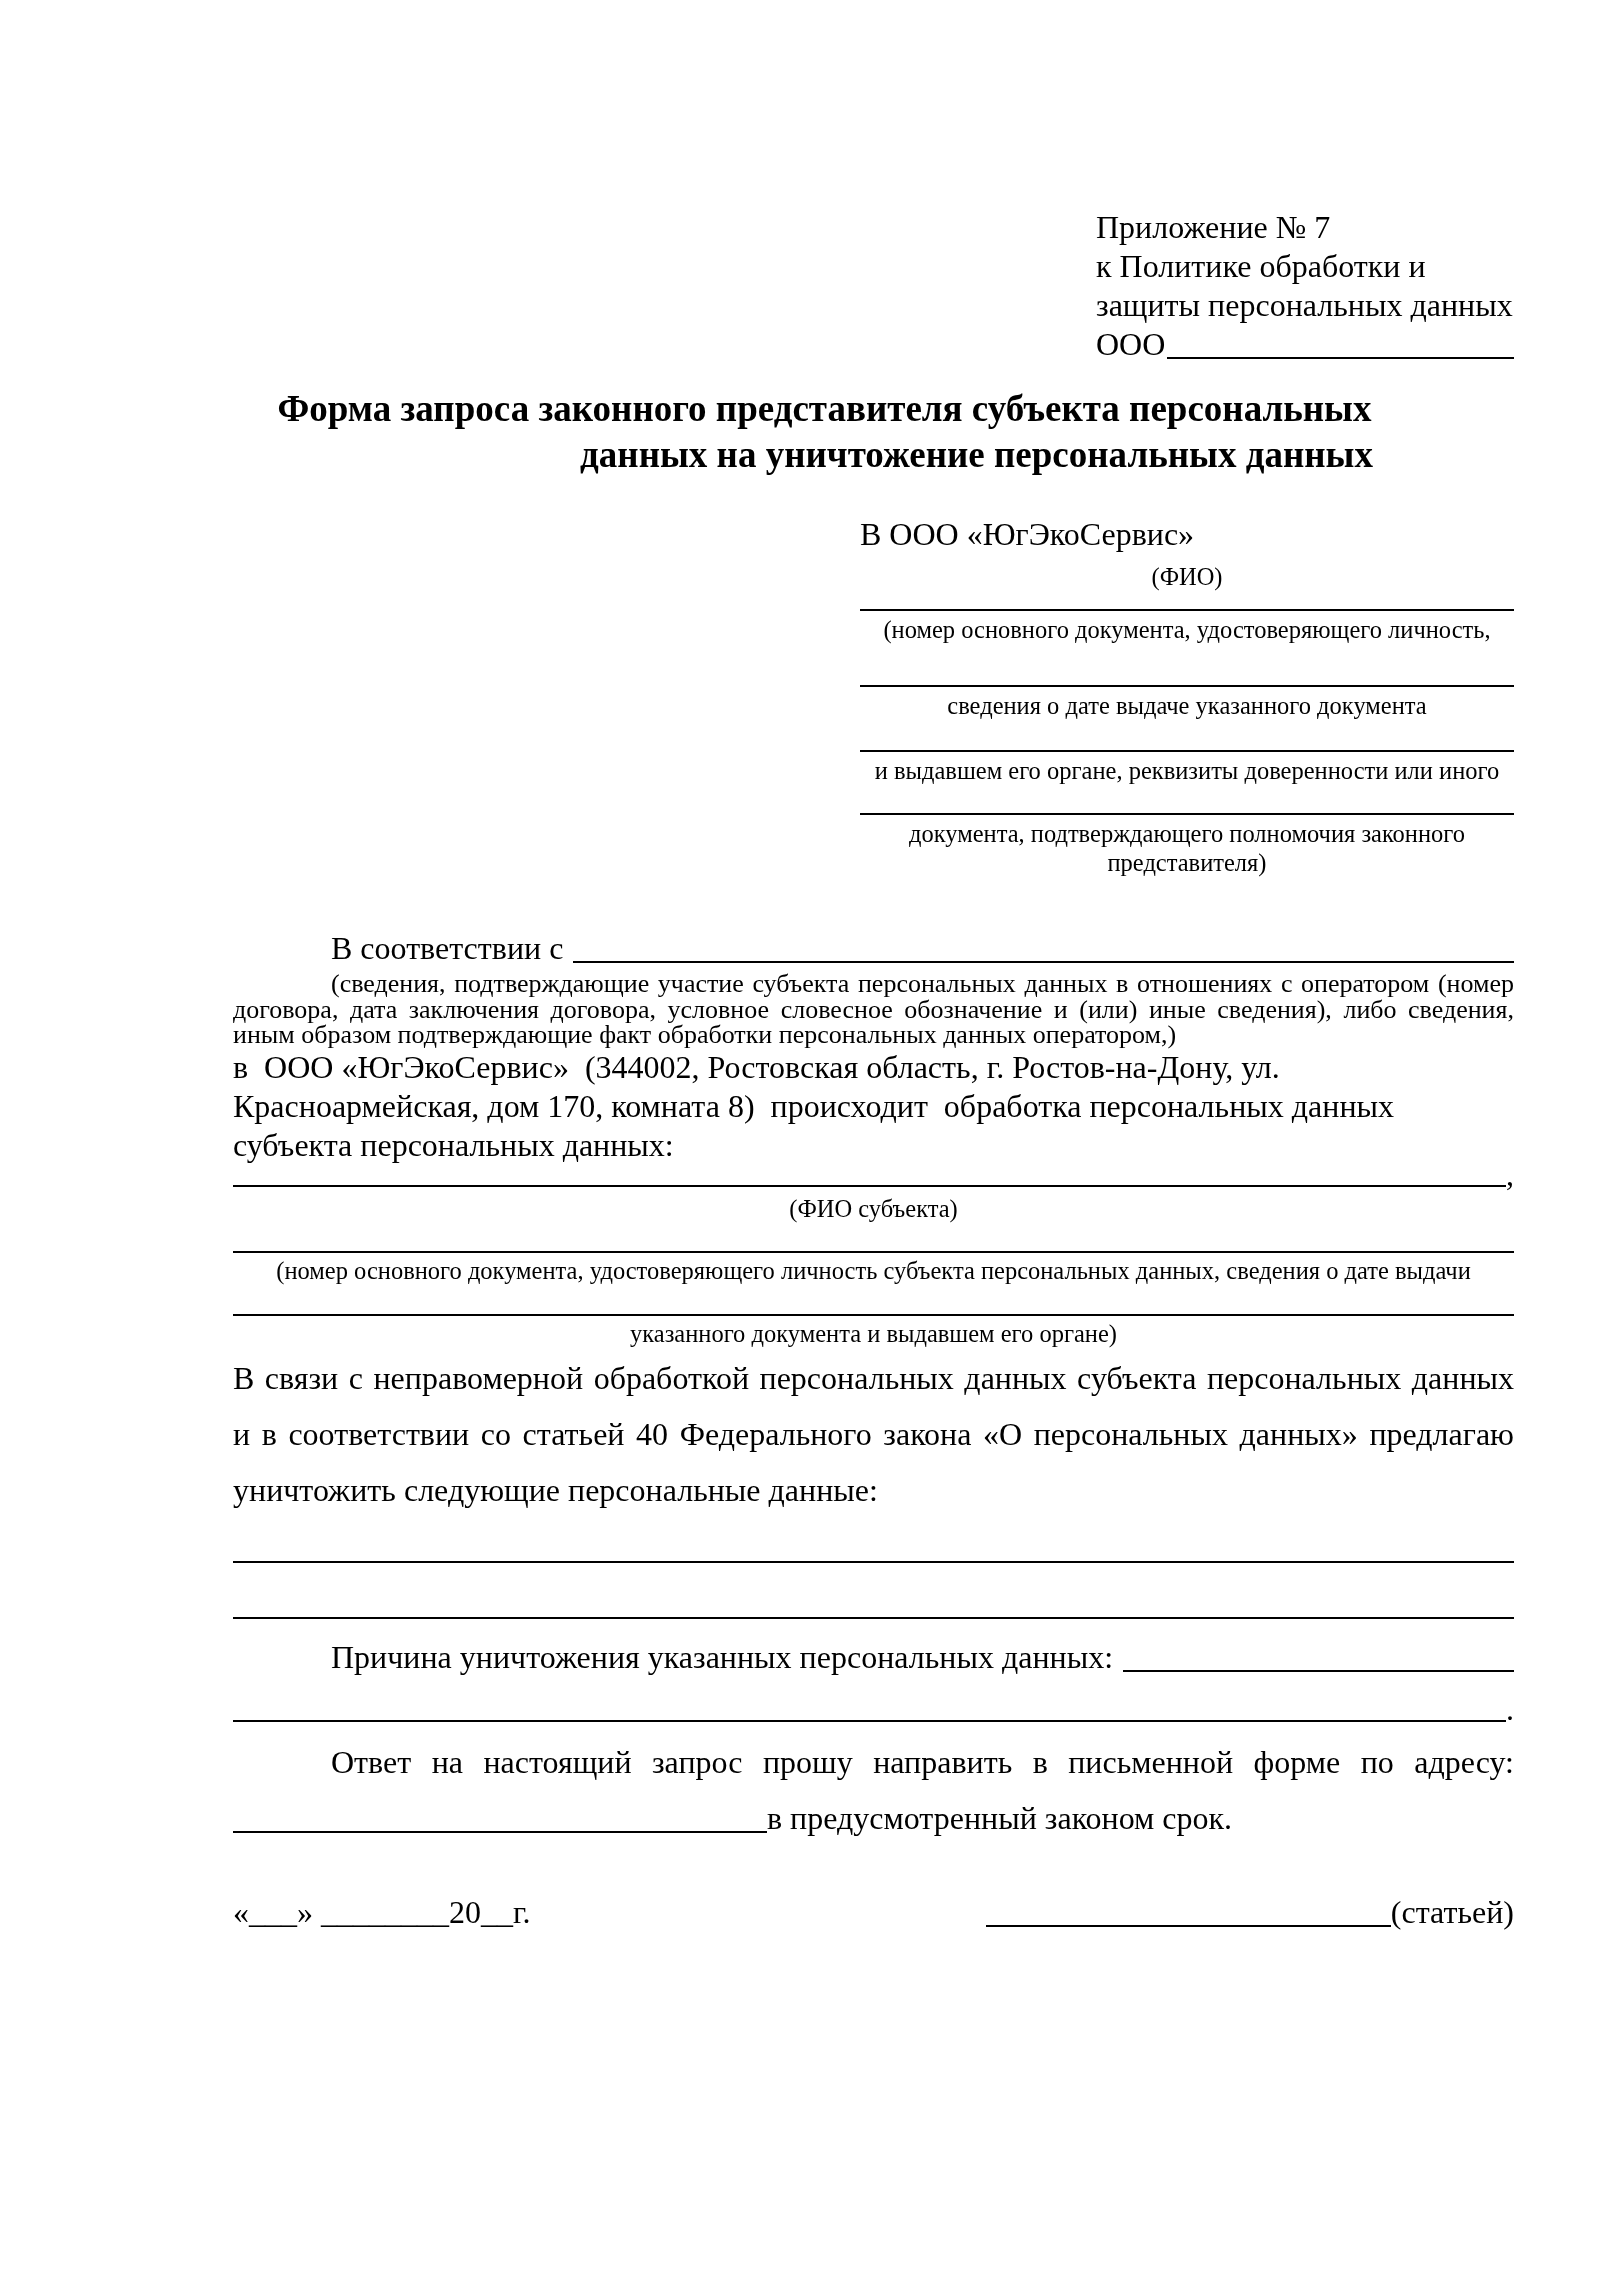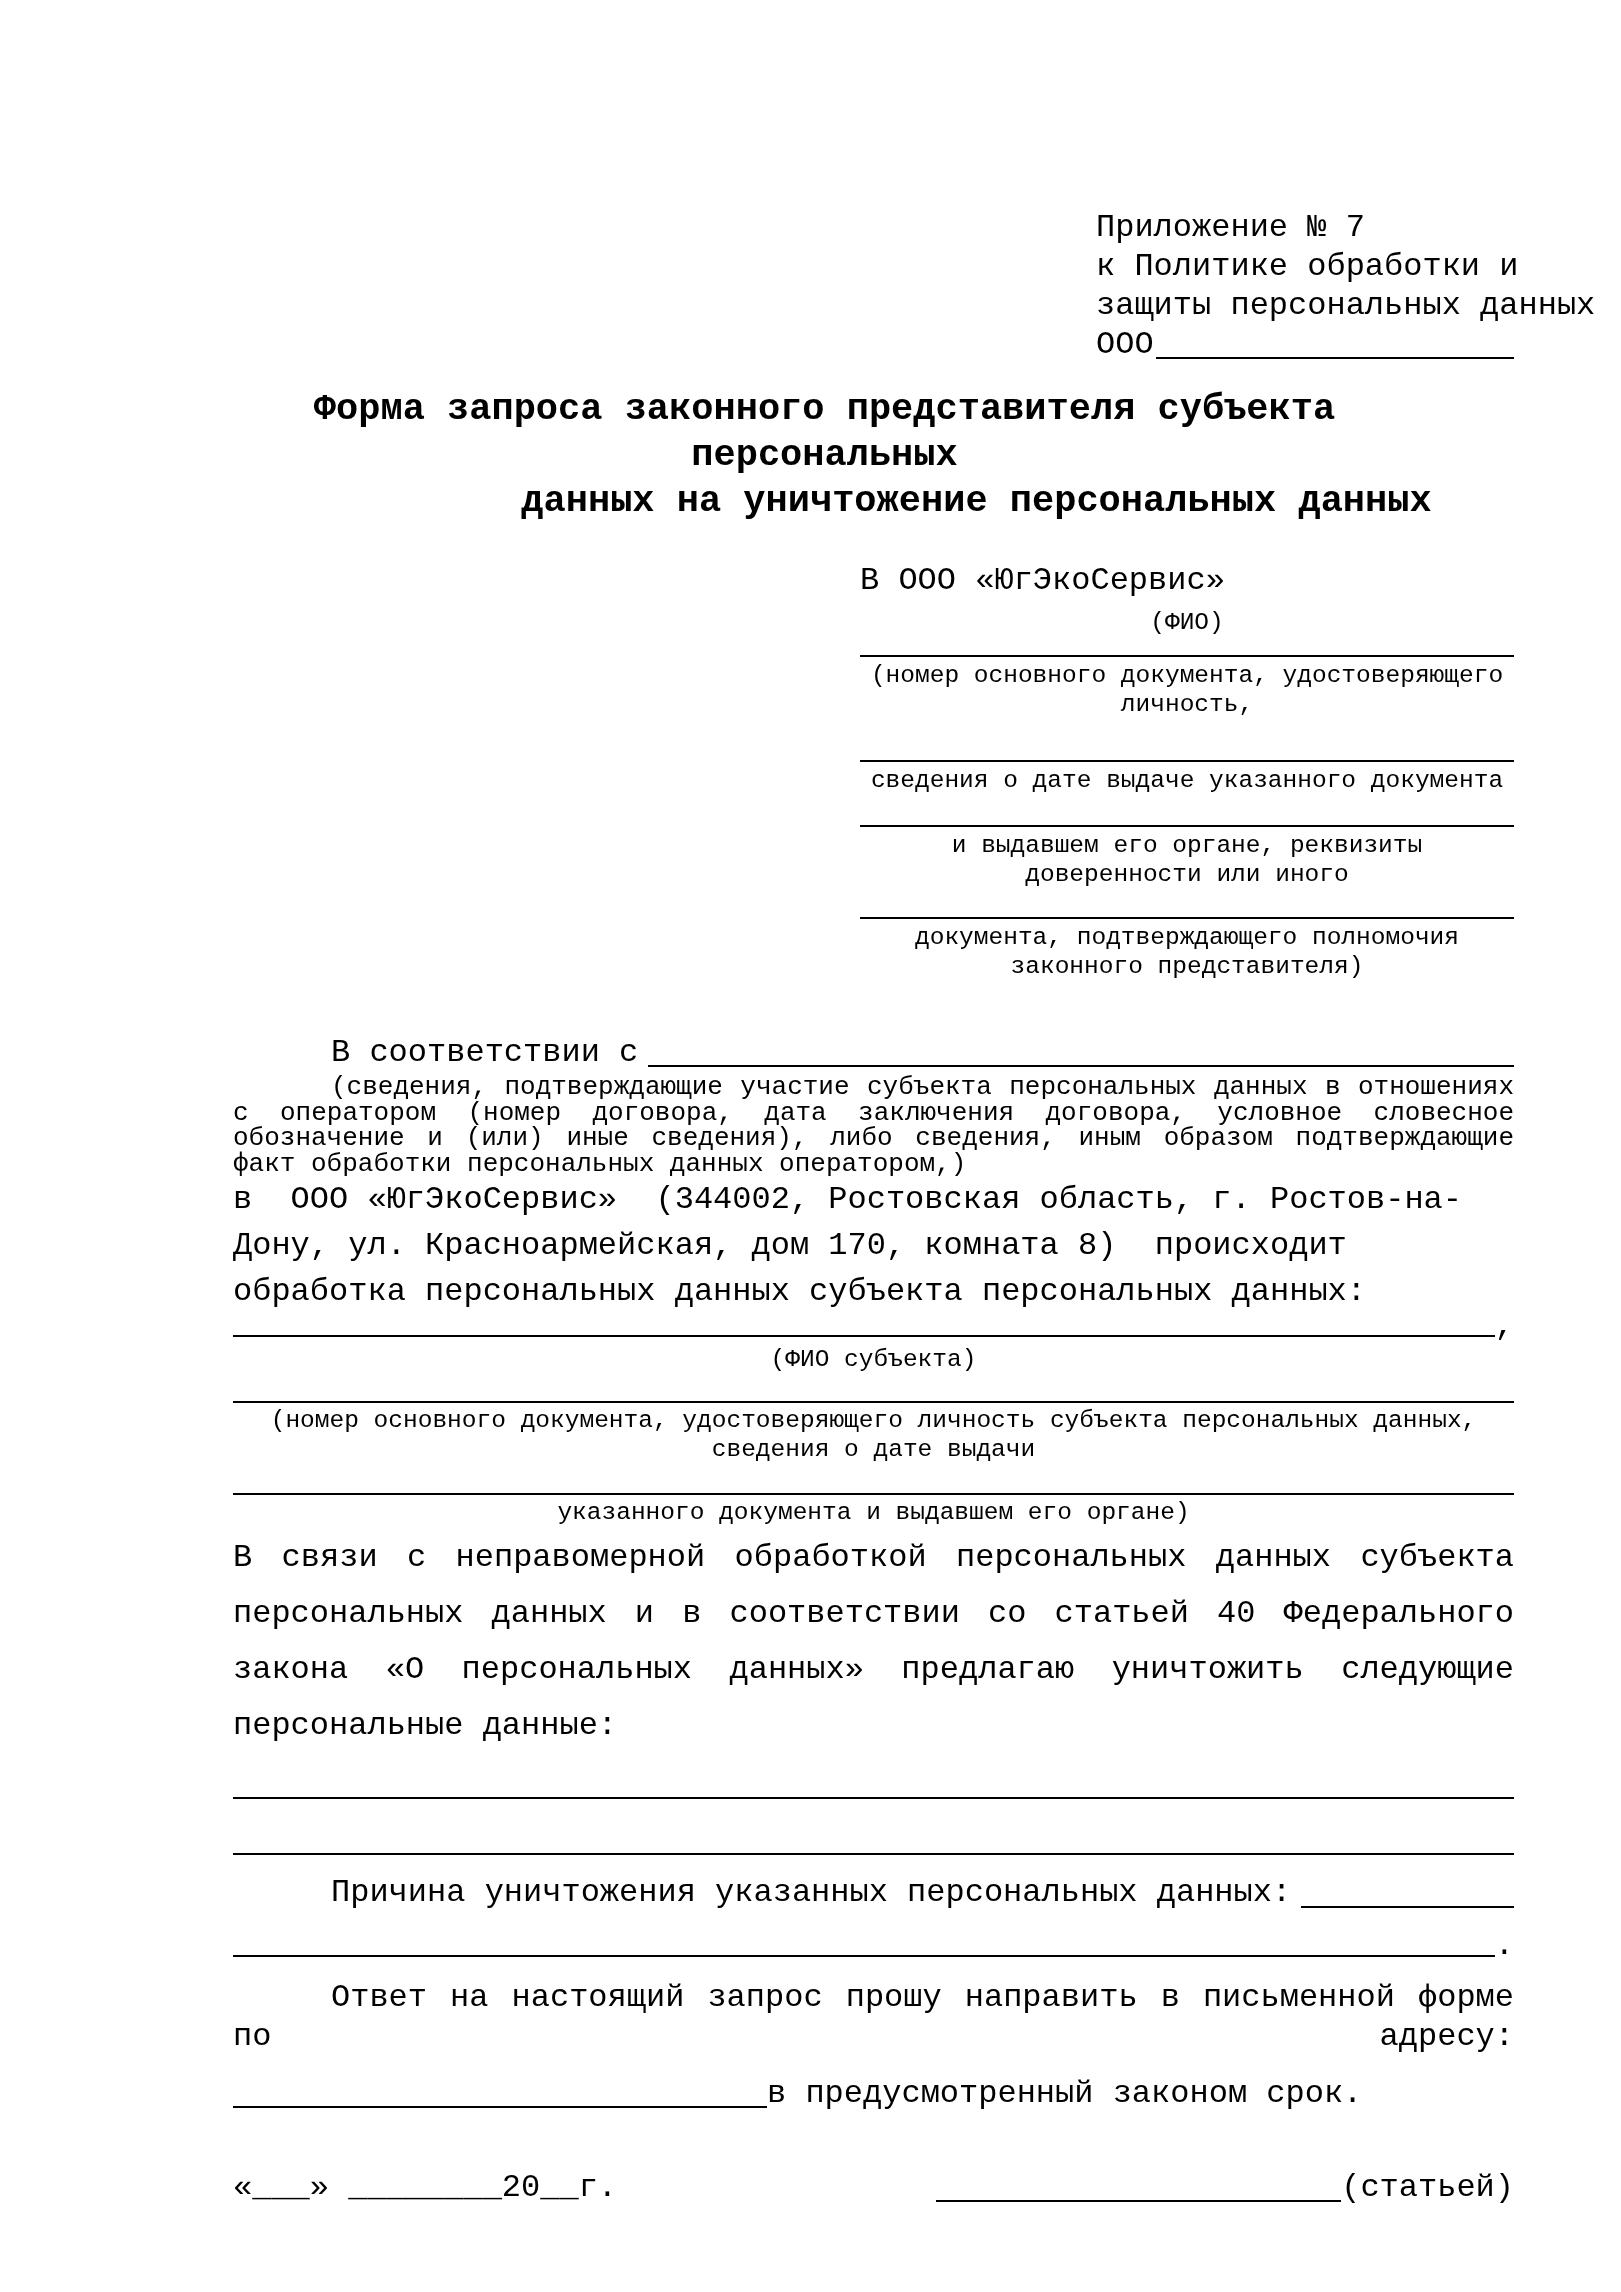--- a/index.html
+++ b/index.html
@@ -5,21 +5,21 @@
   html, body {
     margin: 0; padding: 0;
     background: #ffffff;
   }
   .page {
     position: relative;
     width: 1621px;
     height: 2293px;
     background: #ffffff;
     color: #000000;
-    font-family: Liberation Mono, monospace;
+    font-family: Liberation Serif, serif;
     font-size: 32px;
     overflow: hidden;
   }
   .content {
     padding: 208px 107px 0 233px; 
   }
 
   
   .row  { display: flex; align-items: flex-end; line-height: 39px; }
   .fill { flex: 1; border-bottom: 2px solid #000; margin-bottom: 4.9px; height: 29px; }
@@ -48,21 +48,21 @@
   .b3 { height: 30px; }
   .b4 { height: 28px; }
   .cap-t4 { margin-top: 3.9px; }
 
   
   .accordance { margin-top: 52px; }
   .accordance .label { margin-left: 98px; white-space: nowrap; }
   .small-par { margin-top: 3.9px; font-size: 26px; line-height: 25.5px; text-align: justify; text-indent: 98px; }
 
   
-  .op-par { line-height: 46px; white-space: pre-wrap; }
+  .op-par { line-height: 39px; white-space: pre-wrap; }
 
   
   .subject-row { height: 21.6px; }
   .subject-row .fill { margin-bottom: 0; height: 19.6px; }
   .subject-row .tail { line-height: 23.5px; }
   .cap-subj { margin-top: 7.8px; }
   .s1 { height: 27.4px; }
   .s2 { height: 29px; margin-top: 0; }
   .cap-m3 { margin-top: 2.9px; }
 

